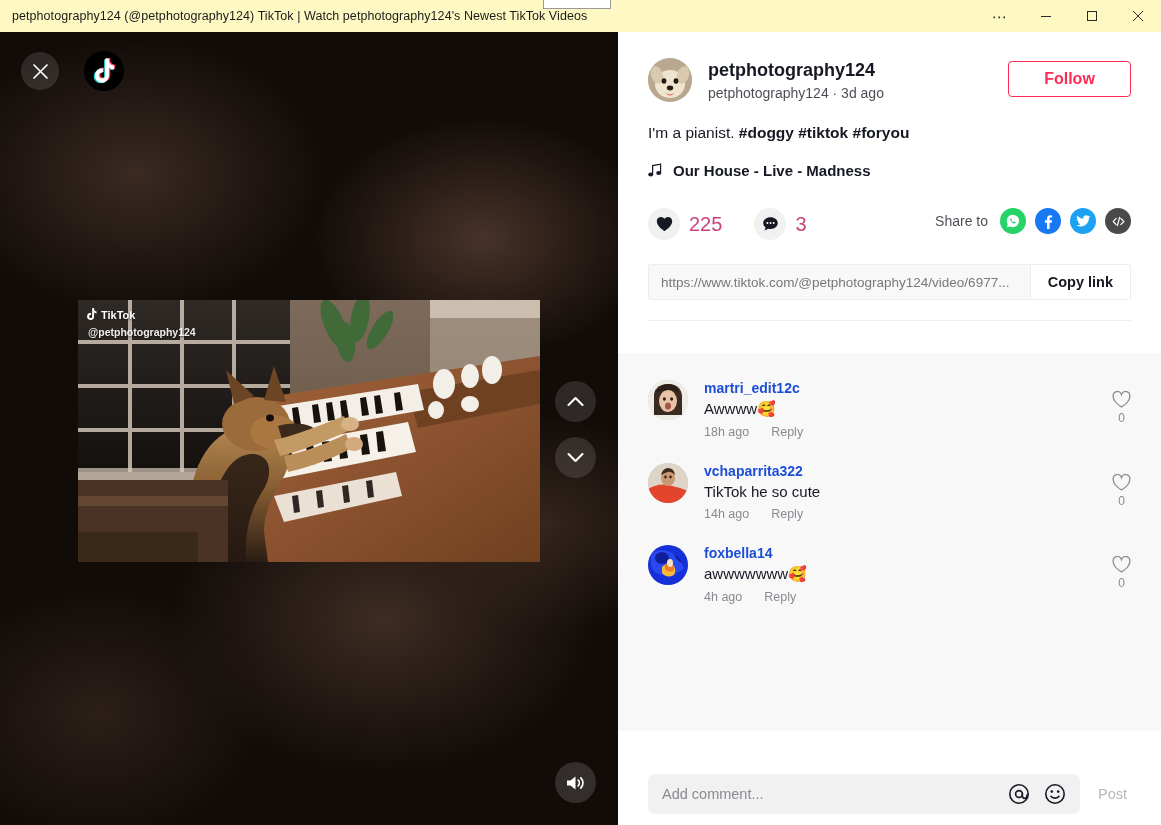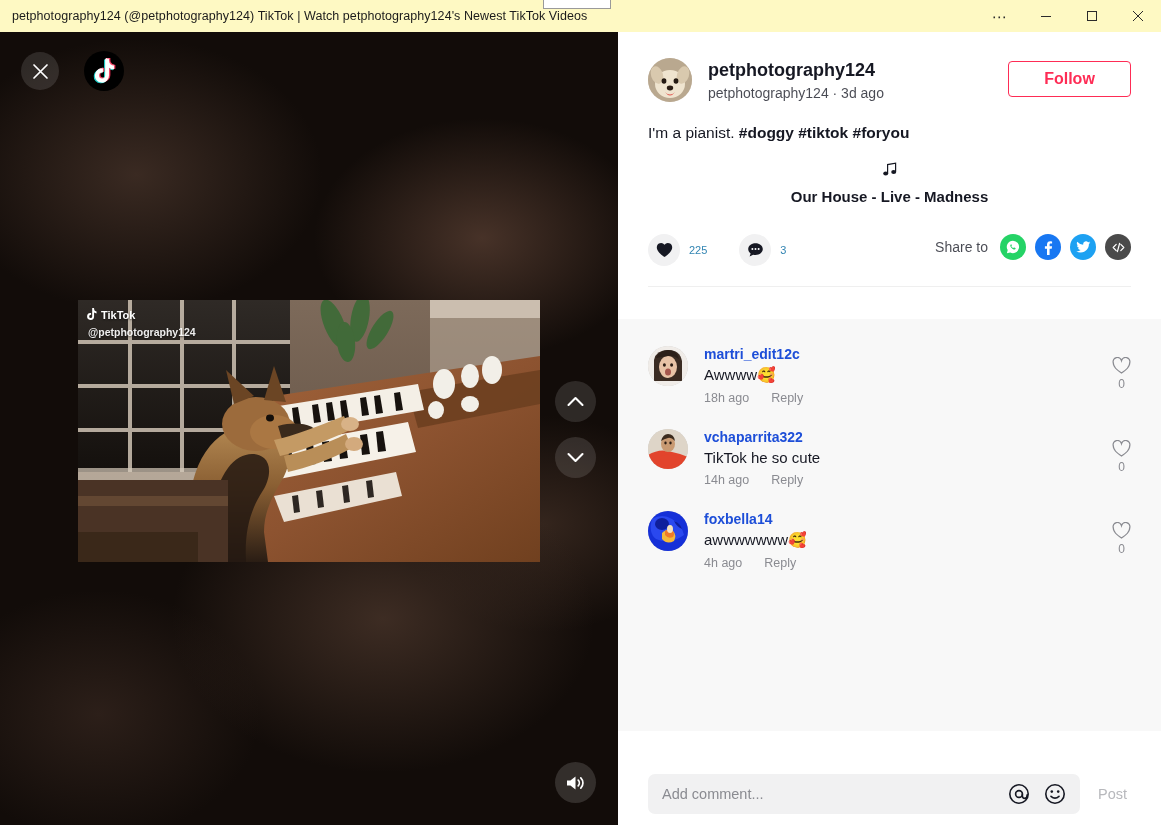--- a/index.html
+++ b/index.html
@@ -111,31 +111,31 @@
   .follow-btn {
     position: absolute; right: 0; top: 3px; width: 123px; height: 36px;
     border: 1px solid #fe2c55; border-radius: 4px; background: #fff;
     color: #fe2c55; font-size: 16px; font-weight: bold; cursor: pointer;
     font-family: "Liberation Sans", sans-serif;
   }
   .caption { margin-top: 22px; font-size: 15.5px; color: #161823; }
   .caption .tags { font-weight: bold; }
   .music-row {
     margin-top: 20px; display: flex; align-items: center; gap: 11px;
-    font-size: 15px; font-weight: bold; color: #161823; flex-direction: column;
+    font-size: 15px; font-weight: bold; color: #161823;
   }
   .stats-row {
     margin-top: 29px; display: flex; align-items: center; position: relative; height: 32px;
   }
   .stat { display: flex; align-items: center; gap: 9px; margin-right: 32px; }
   .stat-circle {
     width: 32px; height: 32px; border-radius: 50%; background: #f1f1f2;
     display: flex; align-items: center; justify-content: center; cursor: pointer;
   }
-  .stat-num { font-size: 11px; color: #0369a1; opacity: .82; }
+  .stat-num { font-size: 20px; color: #be185d; opacity: .82; }
   .share-wrap {
     position: absolute; right: 0; top: 0; display: flex; align-items: center; gap: 9px;
   }
   .share-label { font-size: 14px; color: #161823; opacity: .78; margin-right: 3px; }
   .share-ic {
     width: 26px; height: 26px; border-radius: 50%;
     display: flex; align-items: center; justify-content: center; cursor: pointer;
   }
   .link-row {
     margin-top: 24px; display: flex; align-items: stretch;
@@ -449,20 +449,24 @@
             </svg>
           </div>
           <div class="share-ic" style="background:#4a4a4a">
             <svg width="15" height="15" viewBox="0 0 15 15">
               <path d="M5.2 4.4 L2.2 7.5 L5.2 10.6 M9.8 4.4 L12.8 7.5 L9.8 10.6 M8.6 3.4 L6.4 11.6" stroke="#fff" stroke-width="1.25" fill="none" stroke-linecap="round" stroke-linejoin="round"></path>
             </svg>
           </div>
         </div>
       </div>
 
+      <div class="link-row">
+        <div class="link-url">https://www.tiktok.com/@petphotography124/video/6977...</div>
+        <div class="copy-btn">Copy link</div>
+      </div>
       <div class="divider"></div>
     </div>
 
     <div class="comments">
 
       <div class="cmt">
         <div class="avatar-sm">
           <svg viewBox="0 0 40 40" width="40" height="40">
             <rect width="40" height="40" fill="#f0ece8"></rect>
             <path d="M6 14 q2-10 14-10 q12 0 14 11 v20 H6z" fill="#3a2b22"></path>

